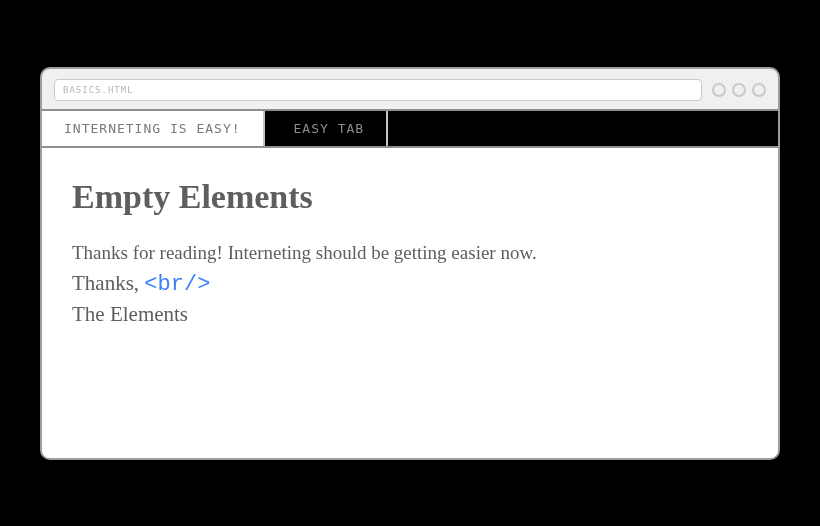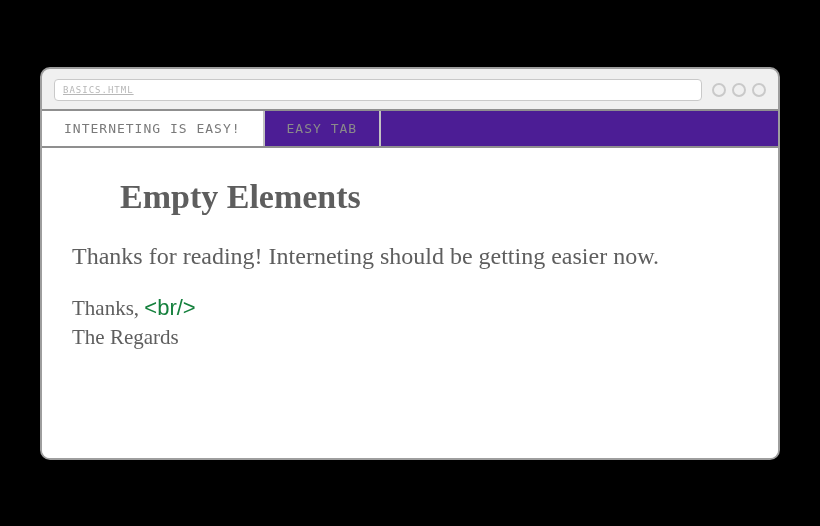--- a/index.html
+++ b/index.html
@@ -33,38 +33,38 @@
     border: 1px solid #c9c9c9;
     border-radius: 4px;
     padding: 0 8px;
     font-family: "Lucida Console", Monaco, monospace;
     font-size: 9px;
     letter-spacing: 1px;
     color: #b7b7b7;
     display: flex;
     align-items: center;
     text-transform: uppercase;
-    text-decoration: underline;
   }
   .window-controls {
     display: flex;
     gap: 6px;
   }
   .window-dot {
     width: 14px;
     height: 14px;
     border-radius: 50%;
     border: 2px solid #c9c9c9;
     background: #f0f0f0;
   }
   .tab-bar {
     display: flex;
     border-top: 2px solid #8f8f8f;
     border-bottom: 2px solid #8f8f8f;
-    background: #4c1d95;
+    background: #000000;
+    gap: 7px;
   }
   .tab {
     padding: 10px 22px;
     font-family: "Lucida Console", Monaco, monospace;
     font-size: 13px;
     letter-spacing: 1px;
     color: #8a8a8a;
     border-right: 2px solid #c2c2c2;
     cursor: pointer;
   }
@@ -76,36 +76,35 @@
     background: #fff;
     padding: 30px 30px 60px 30px;
     min-height: 310px;
   }
   .content h1 {
     font-family: Georgia, 'Times New Roman', serif;
     font-weight: bold;
     font-size: 34px;
     color: #5e5e5e;
     margin-bottom: 24px;
-    margin-left: 48px;
   }
   .content p {
-    font-size: 24px;
+    font-size: 19px;
     color: #5e5e5e;
     line-height: 1.35;
-    margin-bottom: 21px;
+    margin-bottom: 4px;
   }
   .signoff {
     font-size: 21px;
     color: #5e5e5e;
     line-height: 1.35;
   }
   .code-inline {
-    font-family: Liberation Sans, sans-serif;
-    color: #15803d;
+    font-family: Liberation Mono, monospace;
+    color: #3b82f6;
     font-size: 22px;
     margin-top: 16px;
   }
 </style>
 </head>
 <body>
 
 <div class="browser-window">
 
   <div class="url-bar-row">
@@ -126,17 +125,17 @@
     <div class="tab">
       <span>EASY TAB</span>
     </div>
   </div>
 
   <div class="content">
     <h1>Empty Elements</h1>
     <p>Thanks for reading! Interneting should be getting easier now.</p>
     <div class="signoff">
       <span>Thanks, </span><span class="code-inline">&lt;br/&gt;</span><br>
-      <span>The Regards</span>
+      <span>The Elements</span>
     </div>
   </div>
 
 </div>
 
 </body></html>

